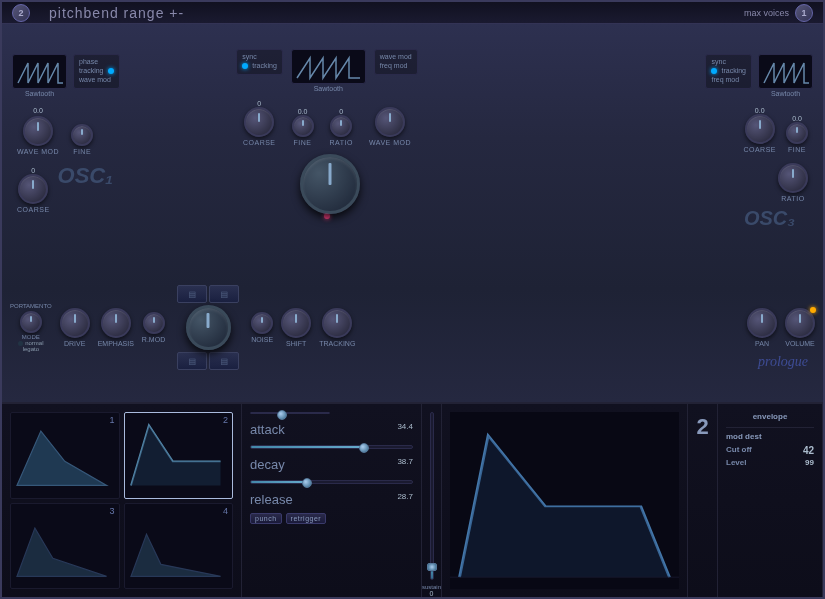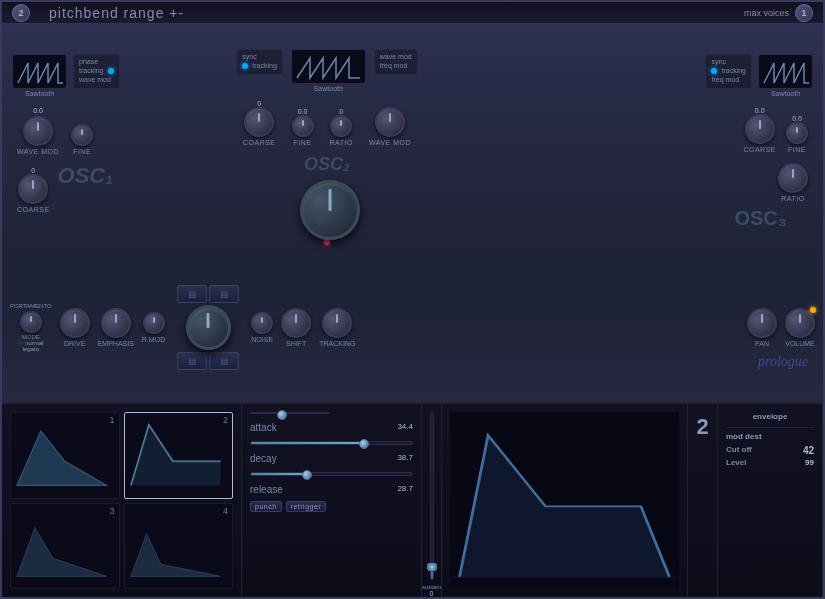--- a/index.html
+++ b/index.html
@@ -247,21 +247,21 @@
 
     .env-slider-row {
       display: flex;
       align-items: center;
       gap: 6px;
       margin-bottom: 8px;
     }
 
     .env-slider-label {
       color: #7788aa;
-      font-size: 10px;
+      font-size: 13px;
       width: 40px;
     }
 
     .env-slider-val {
       color: #aabbcc;
       font-size: 8px;
       width: 30px;
       text-align: right;
     }
 
@@ -482,21 +482,20 @@
           <div style="color:#aabbcc;font-size:7px;">0</div>
           <div class="knob knob-small"></div>
           <div class="knob-label">RATIO</div>
         </div>
         <div style="display:flex;flex-direction:column;align-items:center;">
           <div class="knob knob-medium"></div>
           <div class="knob-label">WAVE MOD</div>
         </div>
       </div>
 
-      <div style="text-align:center;color:#3a4a6a;font-size:18px;font-weight:bold;font-style:italic;">OSC₂</div>
 
       <div style="display:flex;justify-content:center;margin-top:5px;">
         <div style="position:relative;width:55px;height:55px;">
           <div class="center-knob"></div>
         </div>
       </div>
 
       <div style="width:6px;height:6px;border-radius:50%;background:#ff4488;box-shadow:0 0 4px #ff4488;margin:4px auto;"></div>
     </div>
 
@@ -537,21 +536,21 @@
         </div>
       </div>
 
       <div style="display:flex;justify-content:flex-end;margin-top:10px;margin-right:5px;">
         <div style="display:flex;flex-direction:column;align-items:center;">
           <div class="knob knob-medium"></div>
           <div class="knob-label">RATIO</div>
         </div>
       </div>
 
-      <div style="color:#3a4a6a;font-size:20px;font-weight:bold;text-align:right;margin-right:26px;margin-top:5px;">OSC₃</div>
+      <div style="color:#3a4a6a;font-size:20px;font-weight:bold;font-style:italic;text-align:right;margin-right:18px;margin-top:5px;">OSC₃</div>
     </div>
 
     <div style="position:absolute;bottom:32px;left:8px;right:8px;display:flex;align-items:center;gap:8px;">
 
       <div style="display:flex;flex-direction:column;align-items:center;">
         <div style="color:#7788aa;font-size:6px;margin-bottom:2px;">PORTAMENTO</div>
         <div class="knob knob-small"></div>
         <div style="color:#7788aa;font-size:6px;margin-top:1px;">MODE</div>
         <div style="display:flex;align-items:center;gap:2px;">
           <div class="led led-inactive" style="width:5px;height:5px;"></div>

